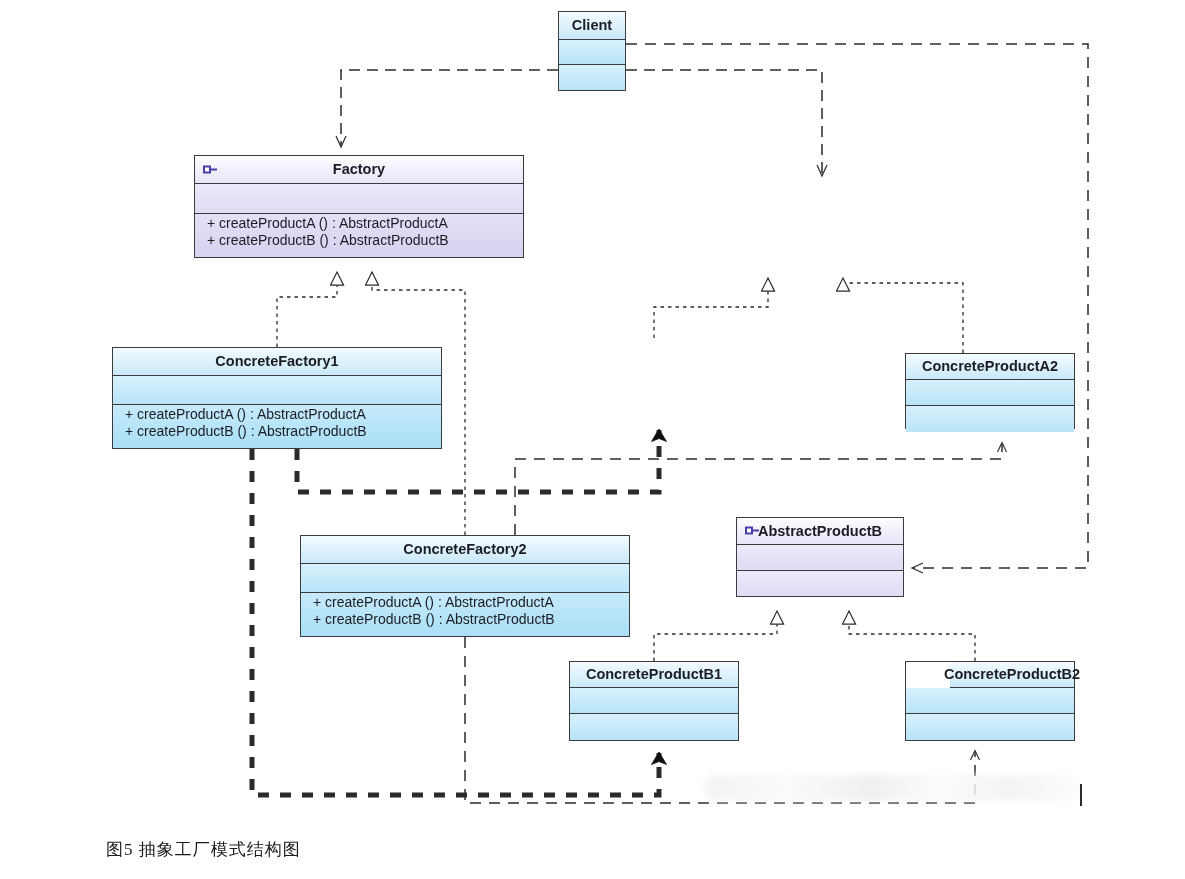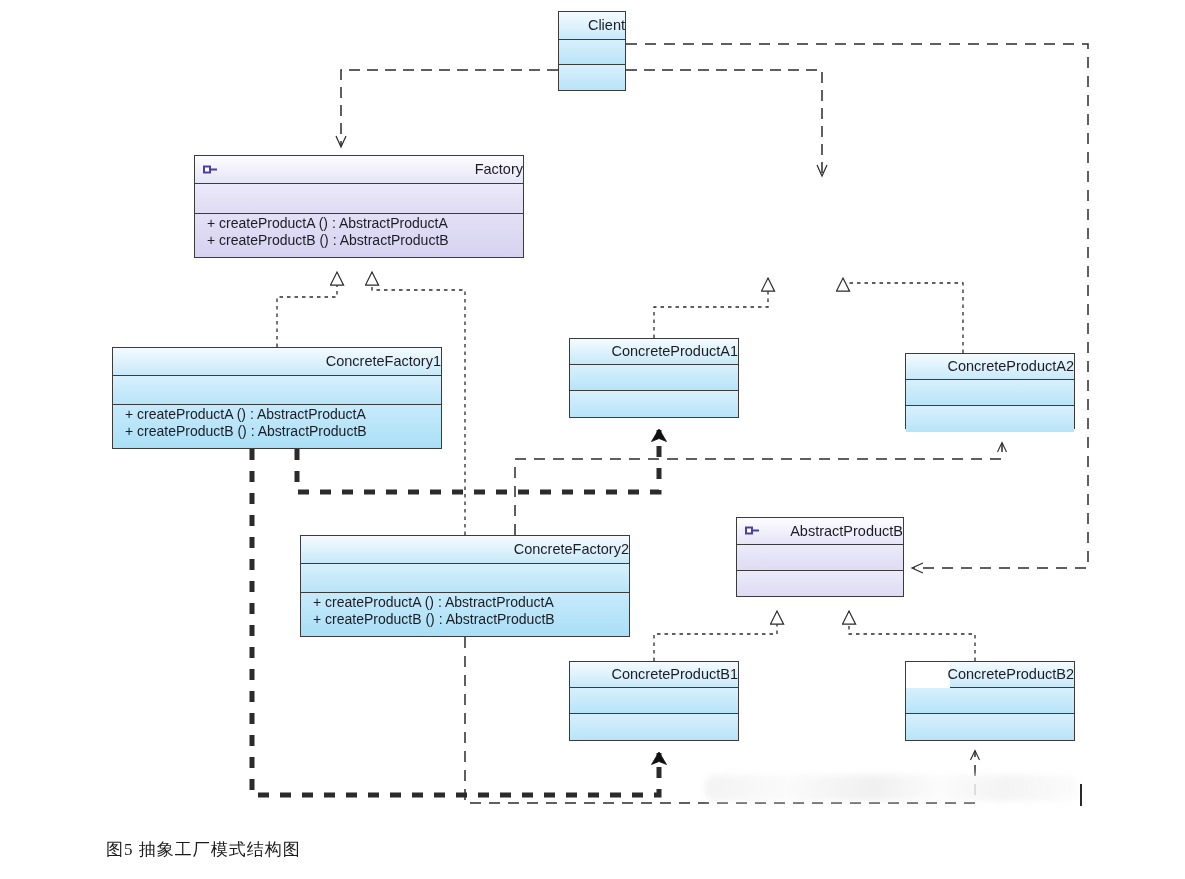--- a/index.html
+++ b/index.html
@@ -34,21 +34,22 @@
     box-sizing: border-box;
     position: relative;
     border-bottom: 1px solid #3b3b3b;
     text-align: center;
     font-size: 14.5px;
     color: #1c1c24;
     line-height: 1;
     white-space: nowrap;
     display: flex;
     align-items: center;
-    justify-content: flex-end;
+    justify-content: center;
+    font-weight: bold;
   }
   .node .band {
     box-sizing: border-box;
     border-bottom: 1px solid #3b3b3b;
   }
   .node .band.last { border-bottom: none; }
   .node .ops {
     box-sizing: border-box;
     padding: 1px 0 2px 0;
   }
@@ -225,27 +226,20 @@
     <div class="hdr" style="height:28px;">
       <span>ConcreteFactory2</span>
     </div>
     <div class="band" style="height:29px;"></div>
     <div class="ops" style="height:43px;">
       <div class="op">+ createProductA ()  : AbstractProductA</div>
       <div class="op">+ createProductB ()  : AbstractProductB</div>
     </div>
   </div>
 
-  <div class="node concrete" style="left:569px; top:338px; width:170px; height:80px;">
-    <div class="hdr" style="height:26px;">
-      <span>ConcreteProductA1</span>
-    </div>
-    <div class="band" style="height:26px;"></div>
-    <div class="band last" style="height:26px;"></div>
-  </div>
 
   <div class="node concrete" style="left:905px; top:353px; width:170px; height:76px;">
     <div class="hdr" style="height:26px;">
       <span>ConcreteProductA2</span>
     </div>
     <div class="band" style="height:26px;"></div>
     <div class="band last" style="height:26px;"></div>
   </div>
 
   <div class="node concrete" style="left:569px; top:661px; width:170px; height:80px;">

